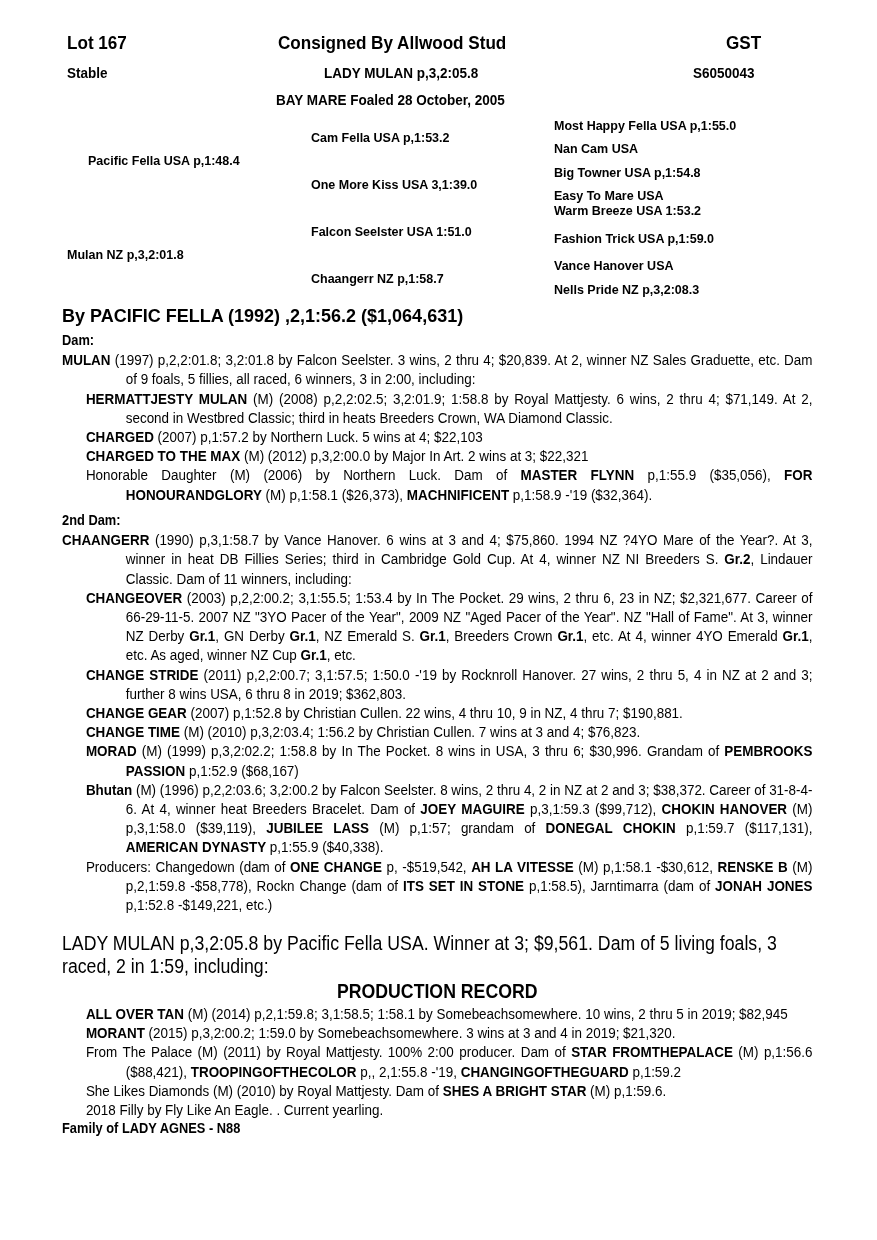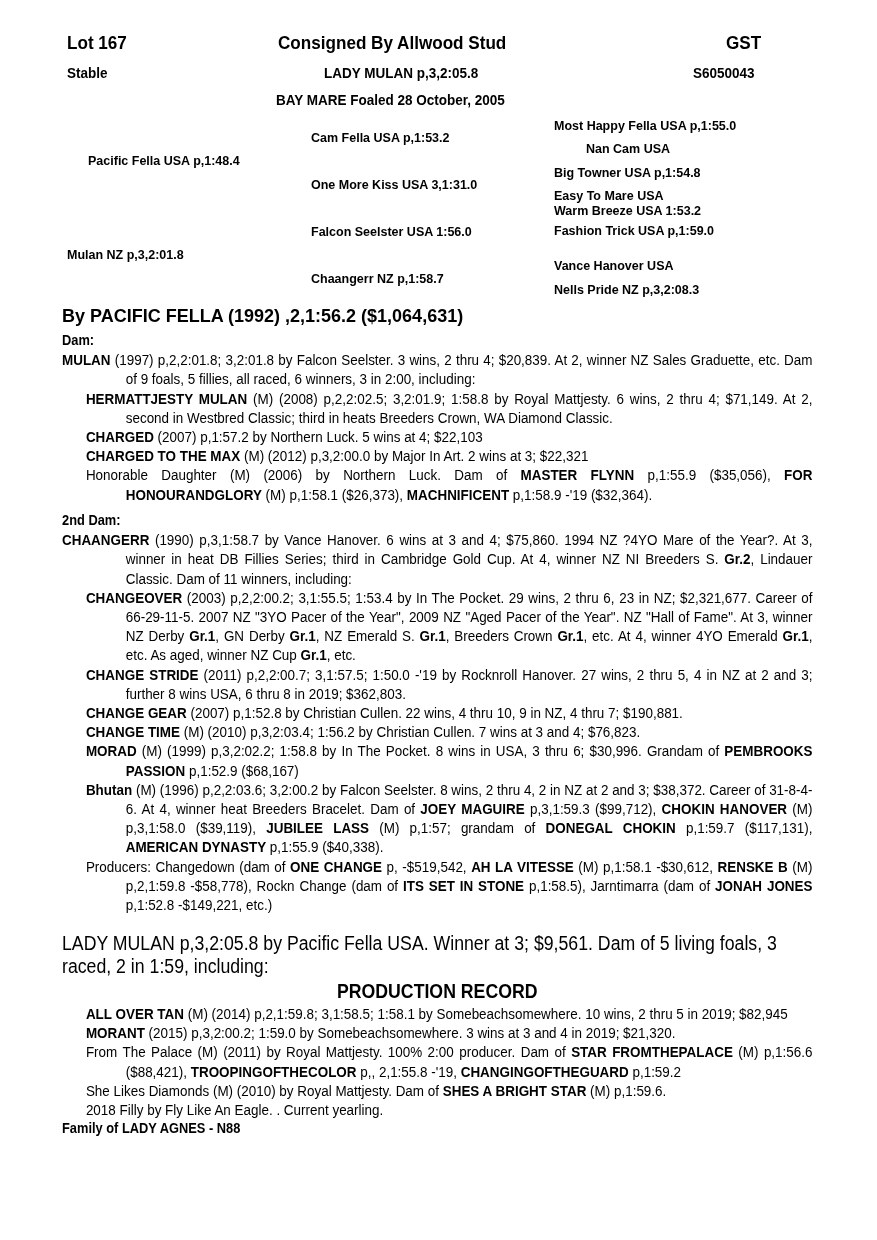--- a/index.html
+++ b/index.html
@@ -27,29 +27,29 @@
 <div class="abs hdr-big" style="left:726px;top:32px;">GST</div>
 <div class="abs hdr-mid" style="left:67px;top:64px;">Stable</div>
 <div class="abs hdr-mid" style="left:324px;top:64px;">LADY MULAN p,3,2:05.8</div>
 <div class="abs hdr-mid" style="left:693px;top:64px;">S6050043</div>
 <div class="abs hdr-mid" style="left:276px;top:91px;">BAY MARE Foaled 28 October, 2005</div>
 
 <div>
   <div class="abs ped" style="left:67px;top:154px;margin-left:21px;">Pacific Fella USA p,1:48.4</div>
   <div class="abs ped" style="left:67px;top:248px;">Mulan NZ p,3,2:01.8</div>
   <div class="abs ped" style="left:311px;top:131px;">Cam Fella USA p,1:53.2</div>
-  <div class="abs ped" style="left:311px;top:178px;">One More Kiss USA 3,1:31.0</div>
-  <div class="abs ped" style="left:311px;top:225px;">Falcon Seelster USA 1:56.0</div>
+  <div class="abs ped" style="left:311px;top:178px;">One More Kiss USA 3,1:39.0</div>
+  <div class="abs ped" style="left:311px;top:225px;">Falcon Seelster USA 1:51.0</div>
   <div class="abs ped" style="left:311px;top:272px;">Chaangerr NZ p,1:58.7</div>
   <div class="abs ped" style="left:554px;top:119px;">Most Happy Fella USA p,1:55.0</div>
-  <div class="abs ped" style="left:554px;top:142px;margin-left:32px;">Nan Cam USA</div>
+  <div class="abs ped" style="left:554px;top:142px;">Nan Cam USA</div>
   <div class="abs ped" style="left:554px;top:166px;">Big Towner USA p,1:54.8</div>
   <div class="abs ped" style="left:554px;top:189px;">Easy To Mare USA</div>
   <div class="abs ped" style="left:554px;top:204px;">Warm Breeze USA 1:53.2</div>
-  <div class="abs ped" style="left:554px;top:224px;">Fashion Trick USA p,1:59.0</div>
+  <div class="abs ped" style="left:554px;top:232px;">Fashion Trick USA p,1:59.0</div>
   <div class="abs ped" style="left:554px;top:259px;">Vance Hanover USA</div>
   <div class="abs ped" style="left:554px;top:283px;">Nells Pride NZ p,3,2:08.3</div>
 </div>
 
 <div class="abs ped" style="left:62px;top:306px;font-size:18px;">By PACIFIC FELLA (1992) ,2,1:56.2 ($1,064,631)</div>
 
 <div class="body-text" style="top:331px;">
   <div class="lbl" style="font-size:14.5px;">Dam:</div>
   <div class="para p0">
     <b>MULAN</b><span> (1997) p,2,2:01.8; 3,2:01.8 by Falcon Seelster. 3 wins, 2 thru 4; $20,839. At 2, winner NZ Sales Graduette, etc. Dam of 9 foals, 5 fillies, all raced, 6 winners, 3 in 2:00, including:</span>

